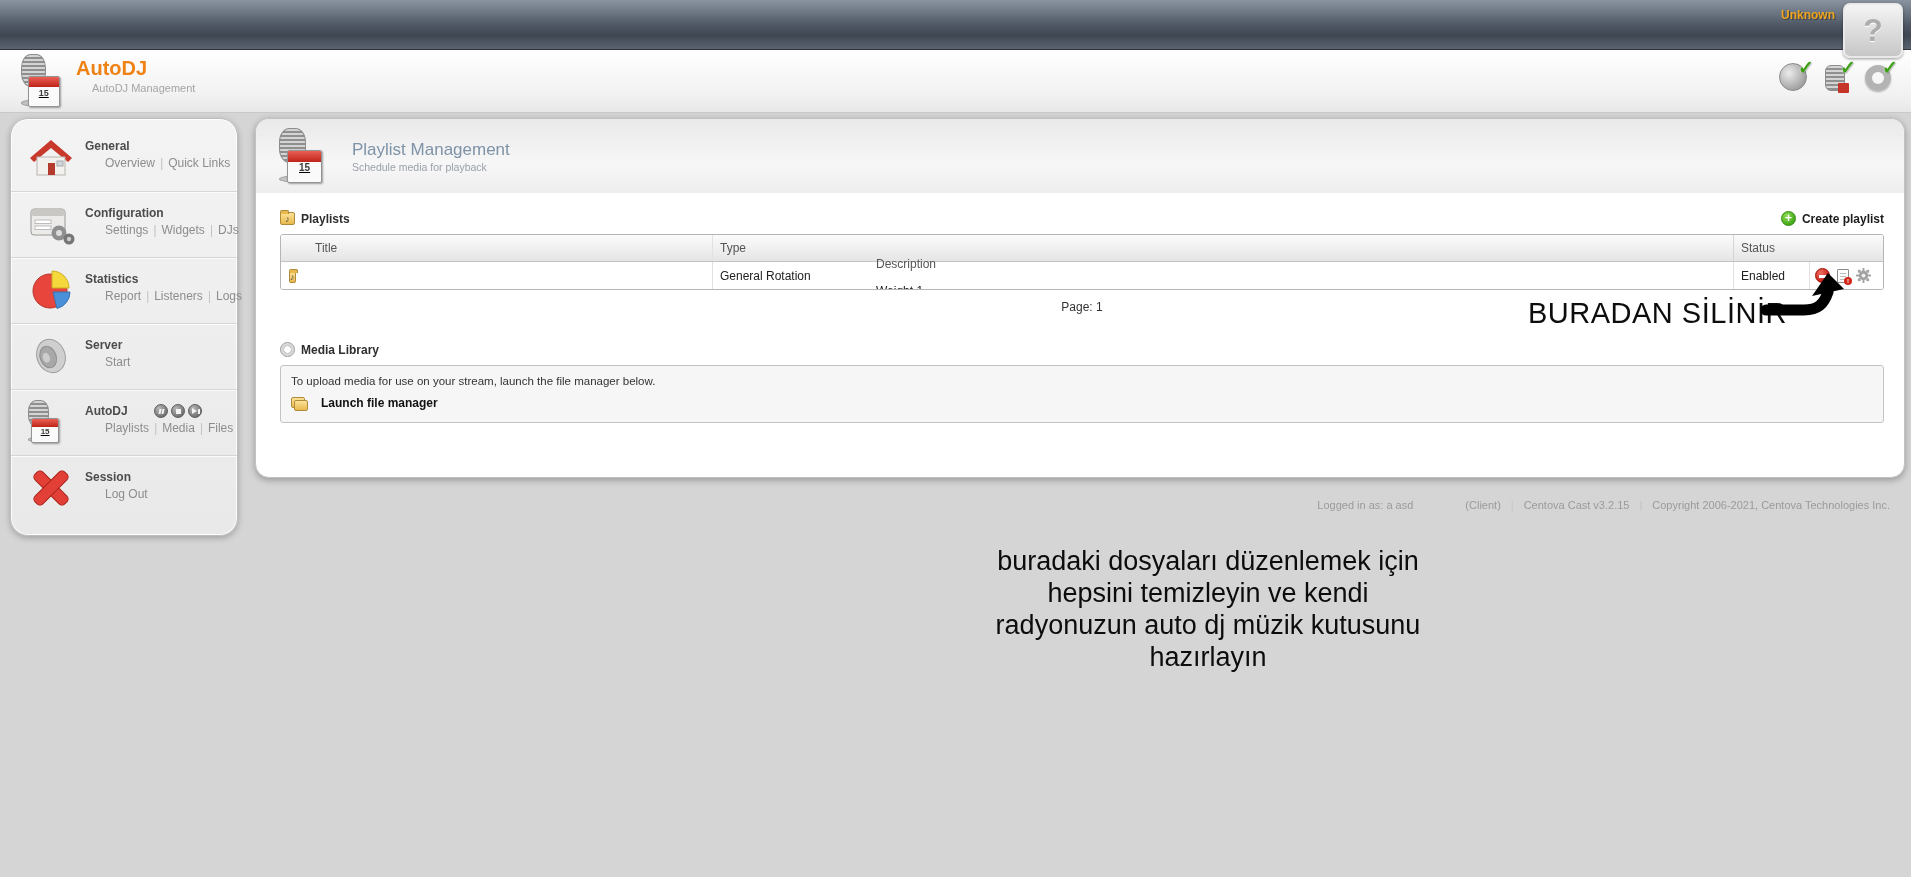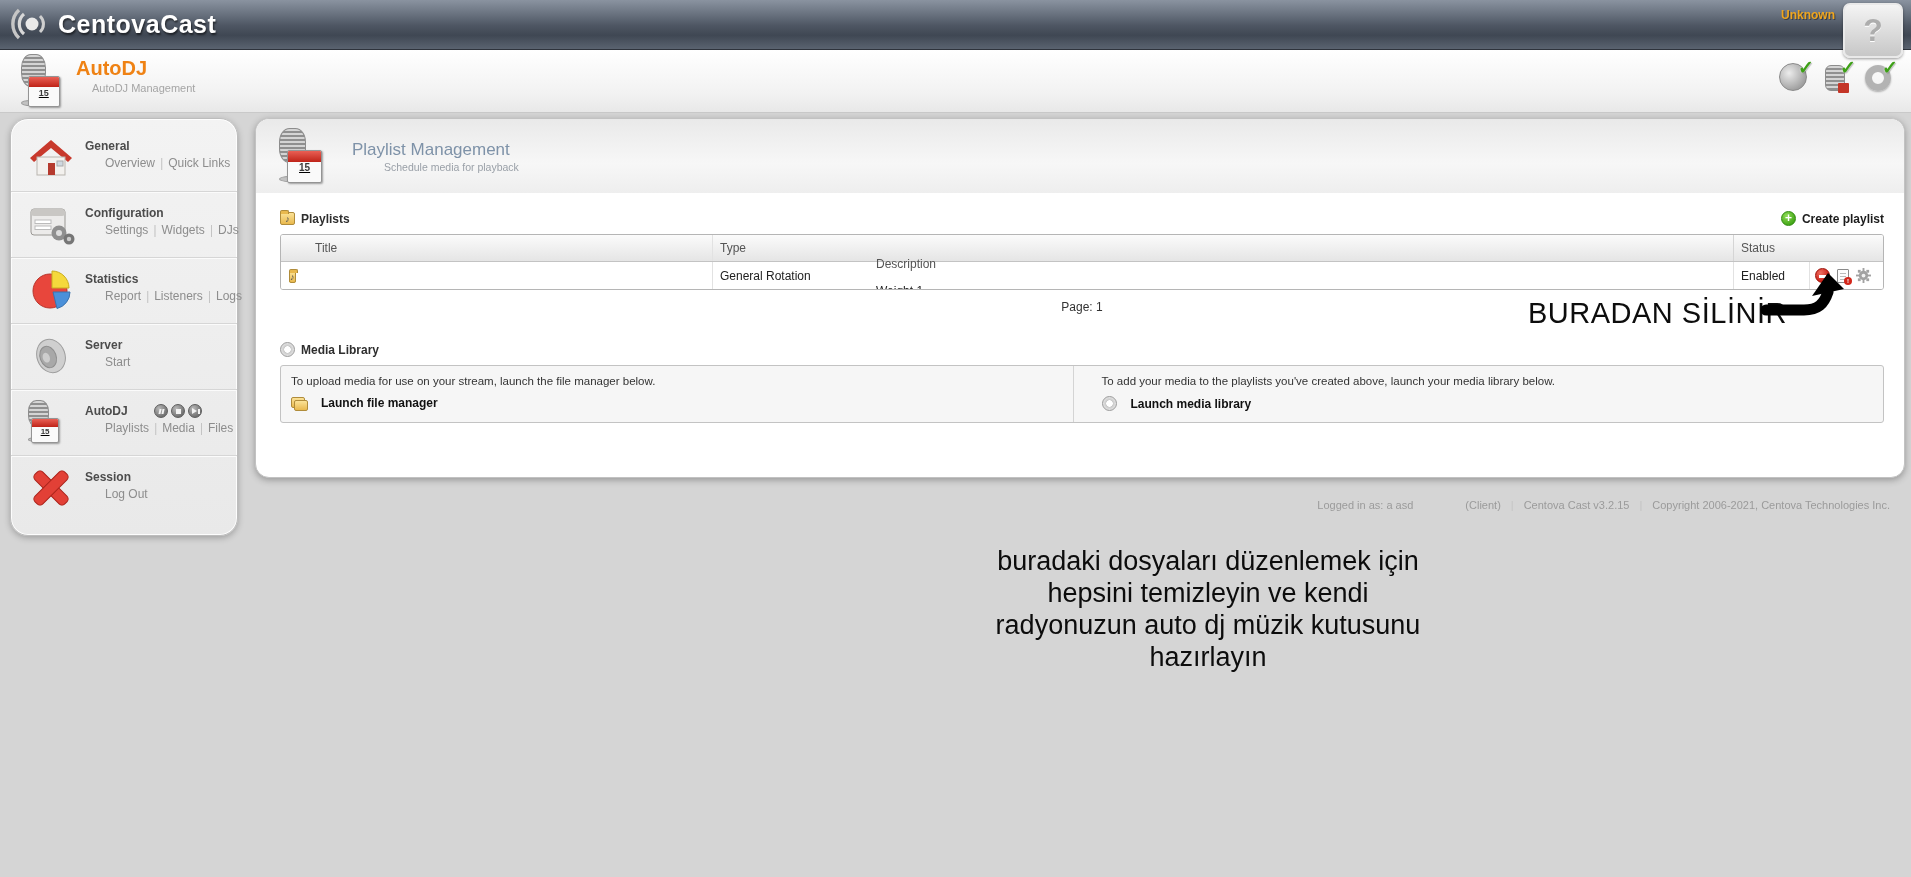--- a/index.html
+++ b/index.html
@@ -85,21 +85,21 @@
   
   .sb-icon svg { width:100%; height:100%; }
 
   
   .main { position:absolute; left:255px; top:118px; width:1650px; height:360px; background:#fff;
     border:1px solid #c2c2c2; border-radius:14px; box-shadow:0 2px 7px rgba(0,0,0,.3); }
   .main-head { height:74px; border-radius:13px 13px 0 0; display:flex; align-items:center; padding-left:22px;
     background:linear-gradient(180deg,#e9e9e9,#f7f7f7 60%,#eeeeee); }
   .mh-text { margin-left:14px; }
   .mh-title { color:#7e92a8; font-size:17px; }
-  .mh-sub { color:#9aa0a8; font-size:10.5px; margin-top:1px;margin-left:32px; }
+  .mh-sub { color:#9aa0a8; font-size:10.5px; margin-top:1px; }
   .content { padding:4px 20px 0 24px; }
 
   .section-row { display:flex; justify-content:space-between; align-items:center; margin-top:14px; }
   .section-title { display:flex; align-items:center; font-size:12px; font-weight:bold; color:#2e2e2e; gap:6px; }
   .create { display:flex; align-items:center; gap:6px; font-size:12px; font-weight:bold; color:#1c1c1c; cursor:pointer; }
 
   .ic-folder { width:15px; height:13px; background:linear-gradient(180deg,#fbe297,#e9b94e); border:1px solid #b08c3a;
     border-radius:2px; font-size:9px; line-height:12px; text-align:center; color:#555; position:relative; }
   .ic-folder::before { content:""; position:absolute; left:-1px; top:-3px; width:7px; height:3px;
     background:#e9b94e; border:1px solid #b08c3a; border-bottom:none; border-radius:2px 2px 0 0; }
@@ -155,29 +155,20 @@
   .arrow-svg { position:absolute; left:1758px; top:272px; }
   .bottom-note { position:absolute; left:950px; top:545px; width:516px; text-align:center;
     font-size:27px; color:#0c0c0c; line-height:32px; }
 </style>
 </head>
 <body>
 
 <div class="page">
 
   <div class="topbar">
-    <div class="brand">
-      <svg width="40" height="40" viewBox="0 0 40 40">
-        <path d="M9 6 A19 19 0 0 0 9 34" stroke="#c6c6c6" stroke-width="3.4" fill="none"></path>
-        <path d="M14 10 A13 13 0 0 0 14 30" stroke="#d8d8d8" stroke-width="3.2" fill="none"></path>
-        <circle cx="22" cy="20" r="6.5" fill="#e9e9e9"></circle>
-        <path d="M30 12 A11 11 0 0 1 30 28" stroke="#cfcfcf" stroke-width="3" fill="none"></path>
-      </svg>
-      <span class="brand-text">CentovaCast</span>
-    </div>
     <span class="unknown">Unknown</span>
     <div class="help-box">
       <span>?</span>
     </div>
   </div>
 
   <div class="header">
     <div class="miccal sz56">
       <div class="mic"></div>
       <div class="mic-stem"></div>
@@ -413,27 +404,20 @@
         <div class="ml-col">
           <div class="ml-text">To upload media for use on your stream, launch the file manager below.</div>
           <div class="ml-link">
             <span class="ic-folders">
                 <i></i>
                 <i></i>
               </span>
             <span>Launch file manager</span>
           </div>
         </div>
-        <div class="ml-col">
-          <div class="ml-text">To add your media to the playlists you've created above, launch your media library below.</div>
-          <div class="ml-link">
-            <span class="ic-cd"></span>
-            <span>Launch media library</span>
-          </div>
-        </div>
       </div>
     </div>
   </div>
 
   <div class="footer">
     <span>Logged in as: a asd</span>
     <span class="fgap"></span>
     <span>(Client)</span>
     <span class="fpipe"></span>
     <span>Centova Cast v3.2.15</span>

